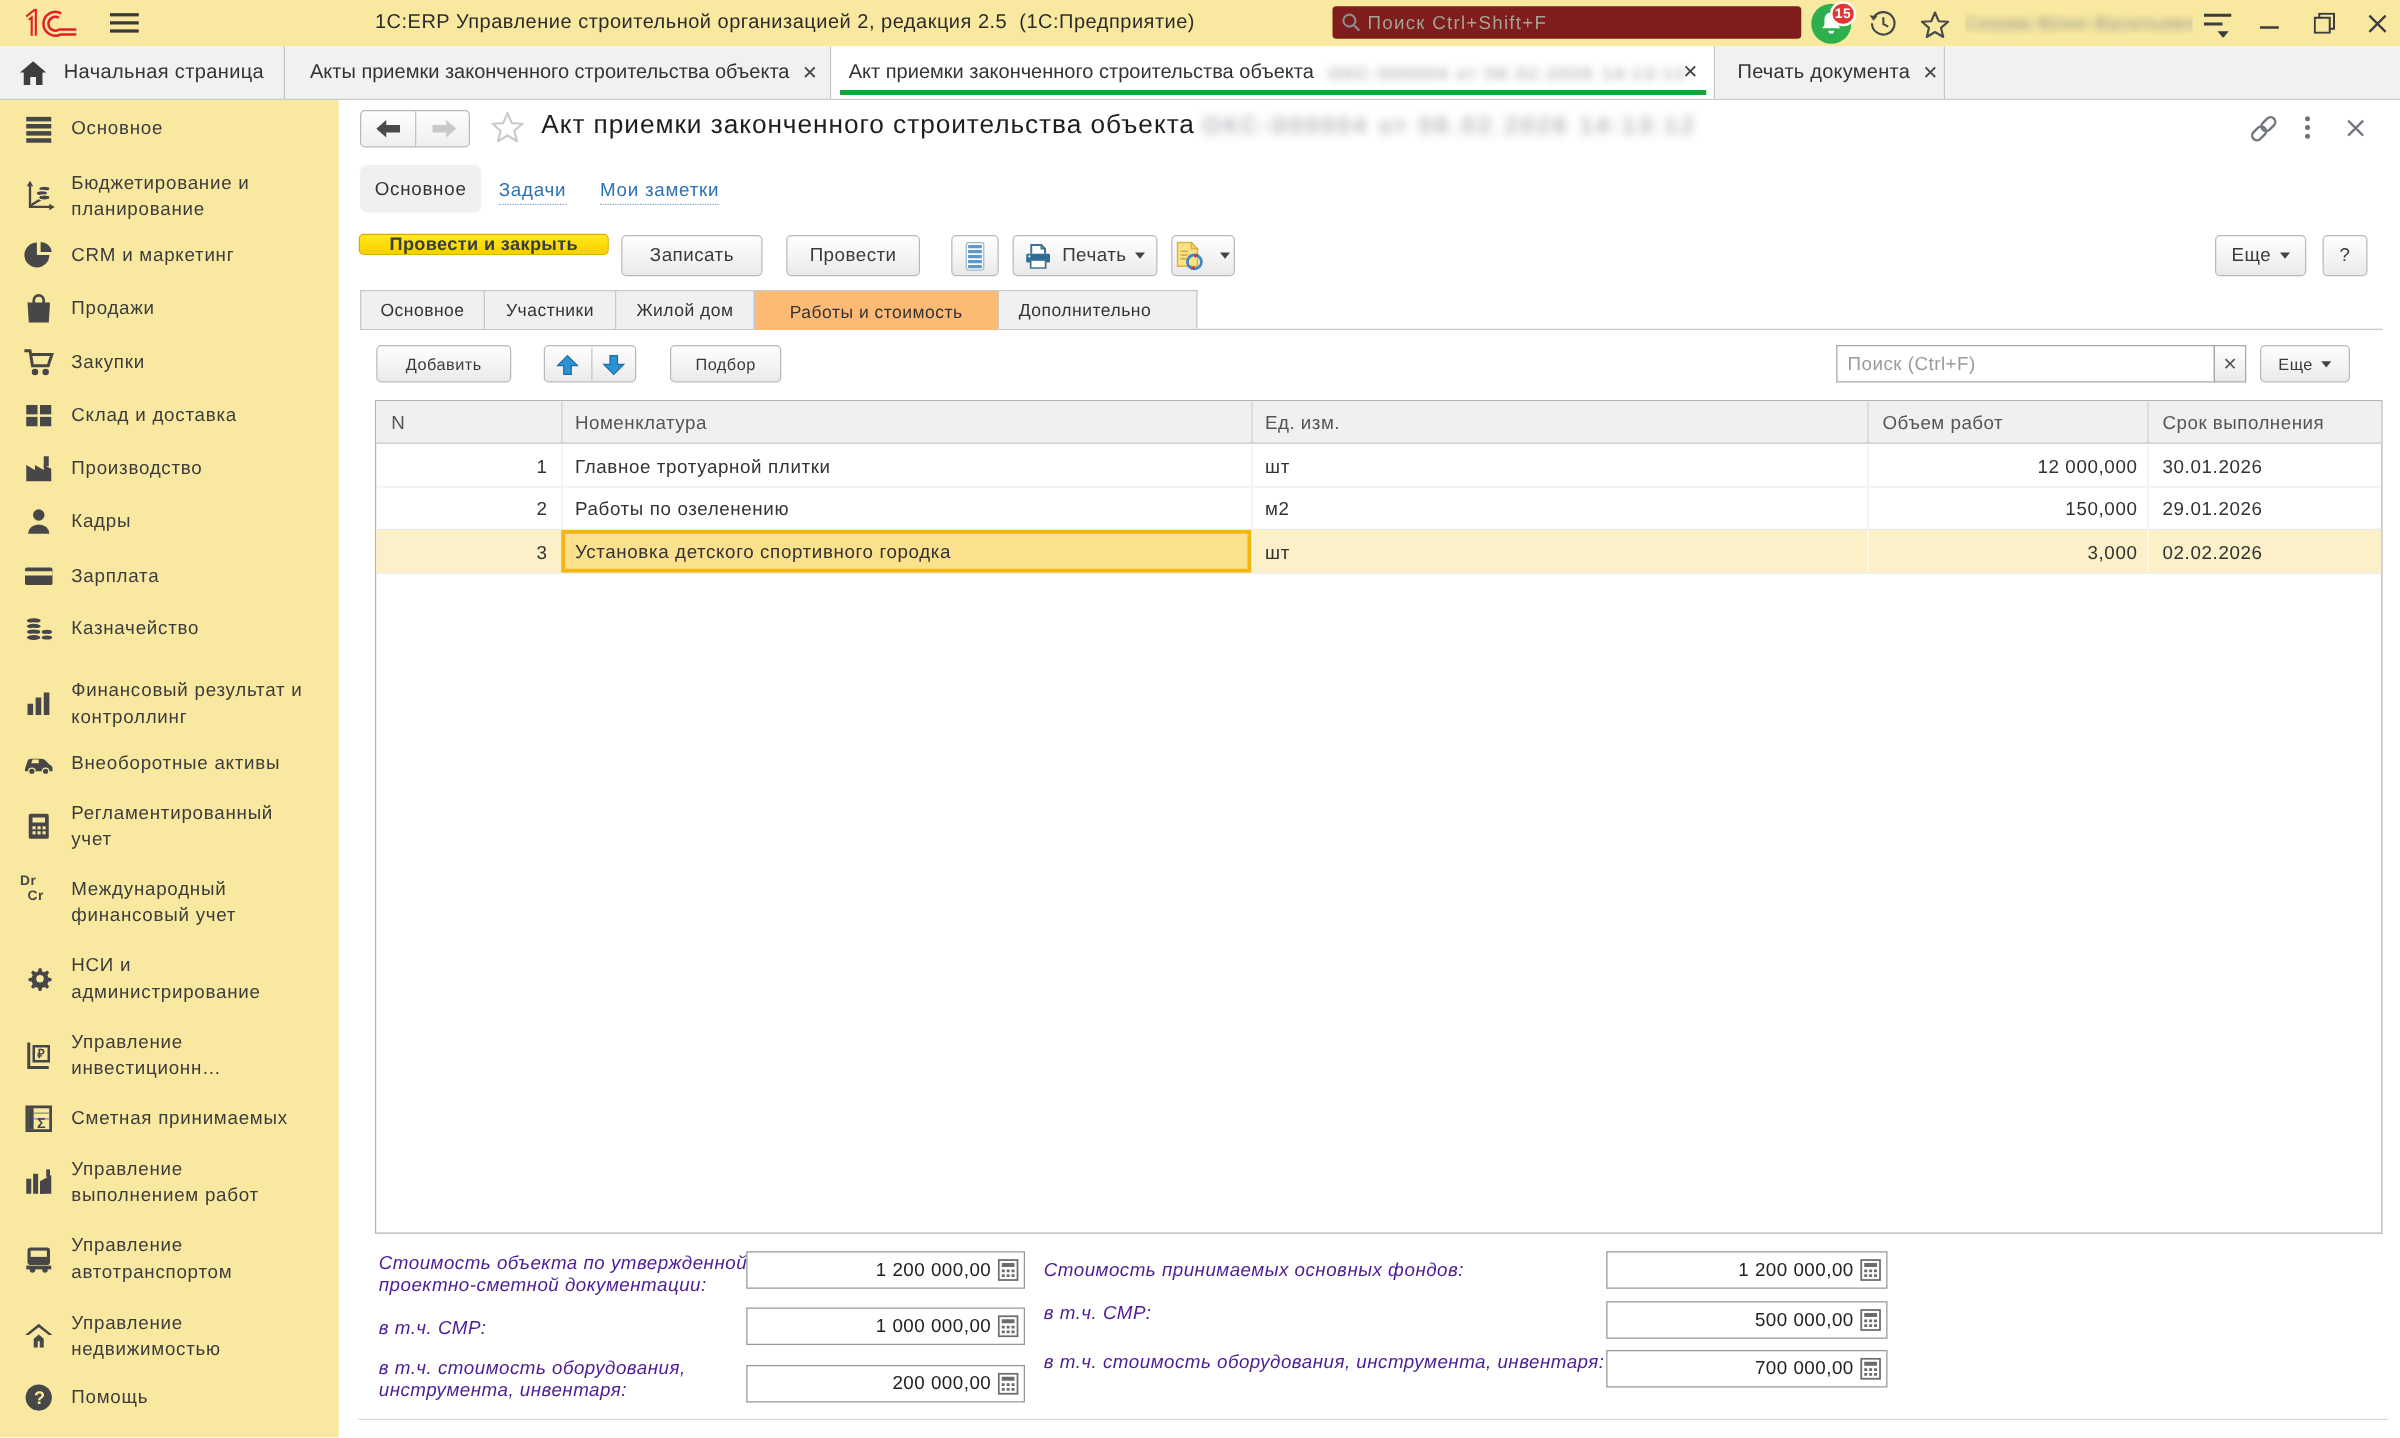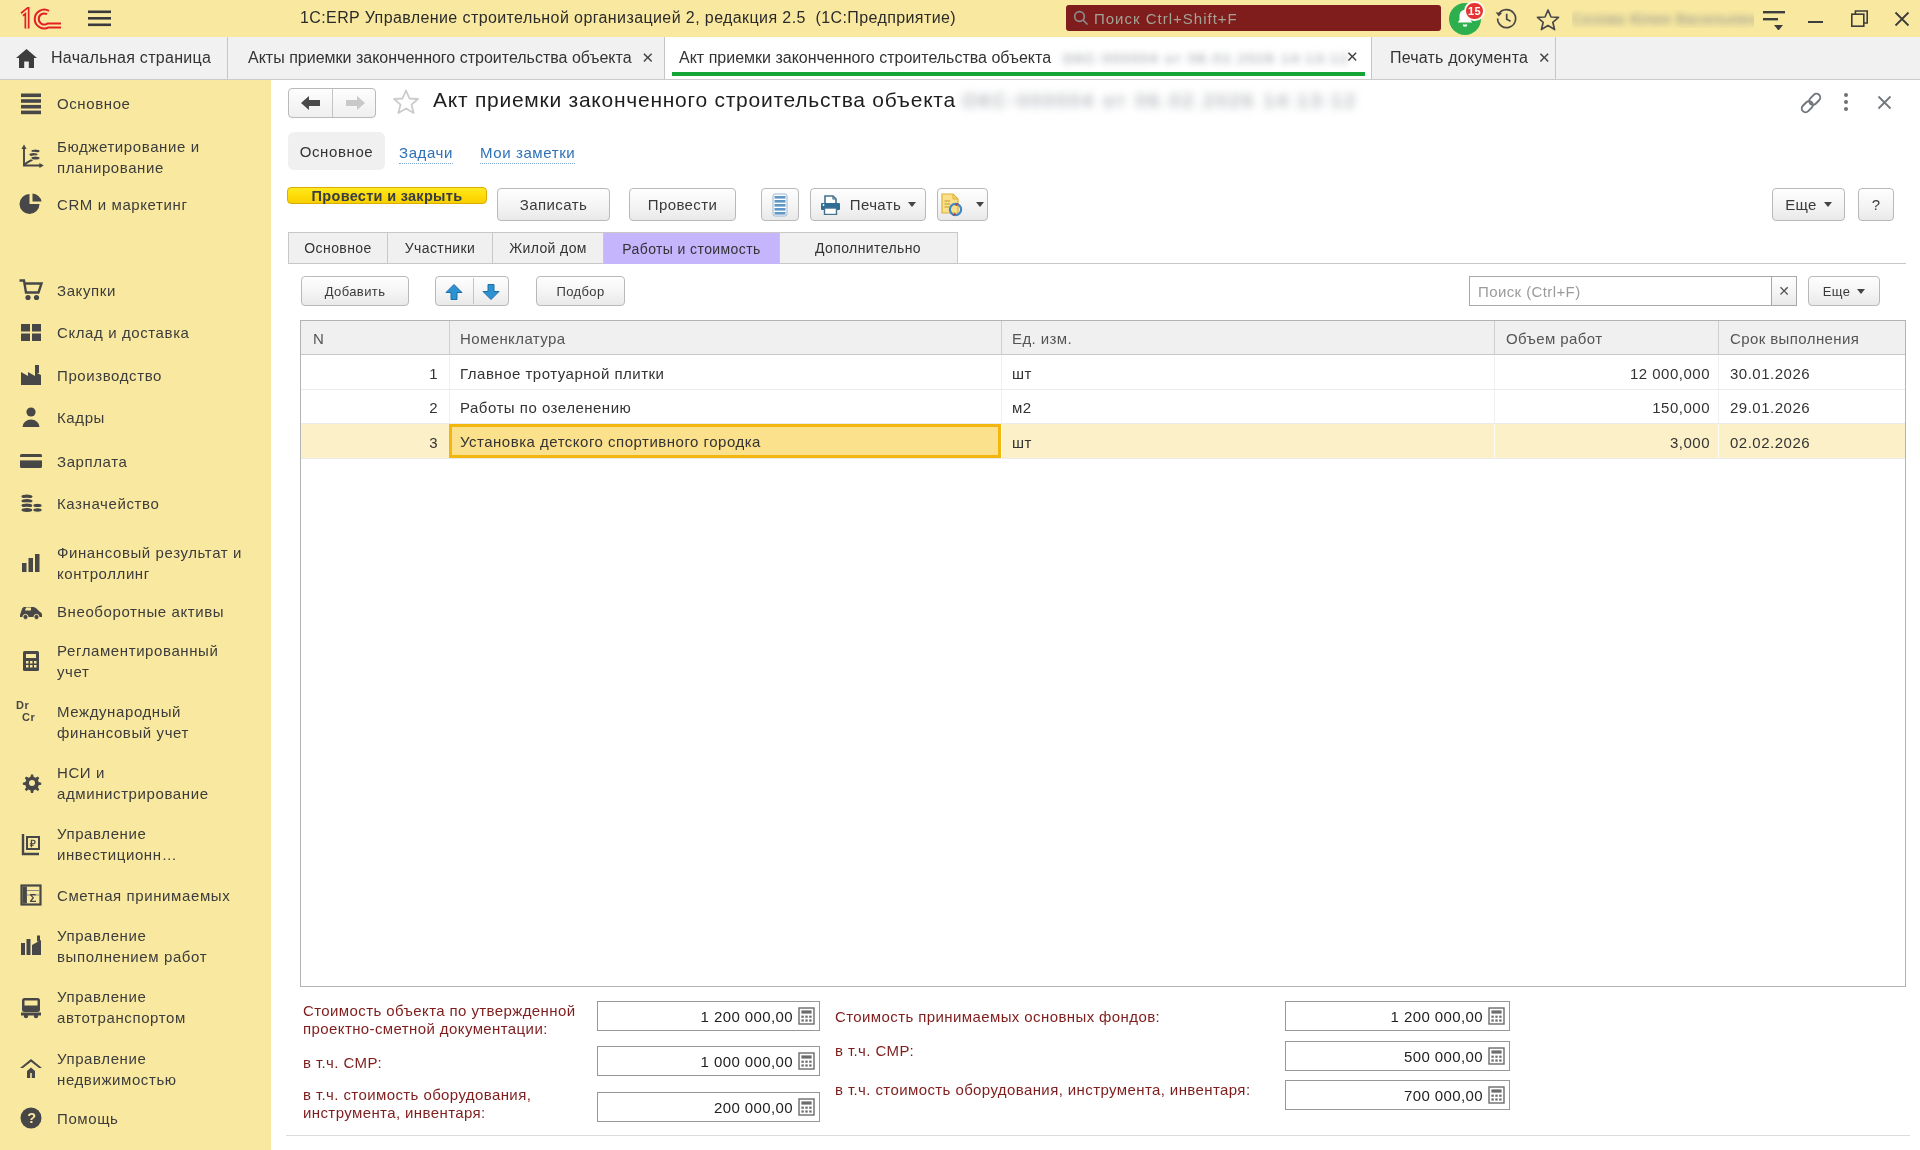--- a/index.html
+++ b/index.html
@@ -18,21 +18,21 @@
   .mi .tx { position:absolute; left:57px; top:50%; transform:translateY(-50%); font-size:15px; letter-spacing:0.6px; color:#3c3c3c; line-height:21px; width:210px; }
   
   .btn { position:absolute; height:33px; background:linear-gradient(#fefefe, #f4f4f4 55%, #e9e9e9); border:1px solid #b9b9b9; border-radius:4px; display:flex; align-items:center; justify-content:center; font-size:15px; letter-spacing:0.4px; color:#3a3a3a; }
   .caret { display:inline-block; width:0; height:0; border-left:4px solid transparent; border-right:4px solid transparent; border-top:5px solid #444; margin-left:7px; }
   
   .ftab { position:absolute; top:232px; height:31px; background:#f0f0f0; border:1px solid #c8c8c8; border-bottom:none; display:flex; align-items:center; justify-content:center; color:#333; font-size:14px; letter-spacing:0.4px; }
   
   .fin { position:absolute; height:30px; border:1px solid #979797; background:#fff; }
   .fin .val { position:absolute; right:26px; top:50%; transform:translateY(-50%); font-size:15px; letter-spacing:0.4px; color:#222; }
   .fin .calc { position:absolute; right:3px; top:50%; transform:translateY(-50%); width:18px; height:18px; }
-  .flabel { position:absolute; font-size:15px; letter-spacing:0.4px; color:#7f1d1d; line-height:18px; }
+  .flabel { position:absolute; font-size:15px; letter-spacing:0.4px; color:#4c1d95; line-height:18px;font-style:italic; }
 </style></head>
 <body>
 
 <div id="topbar">
   <svg class="abs" style="left:17px;top:7px" width="48" height="24" viewBox="0 0 48 24">
     <path d="M10 21.5 V3.5 L5 7.5" fill="none" stroke="#e31e24" stroke-width="5"></path>
     <path d="M10 21.5 V3.5 L5 7.5" fill="none" stroke="#f9e9a0" stroke-width="1.6"></path>
     <path d="M31 5.5 A7.5 7.5 0 1 0 31 18.5 L44 18.5" fill="none" stroke="#e31e24" stroke-width="6"></path>
     <path d="M31 5.5 A7.5 7.5 0 1 0 31 18.5 L44 18.5" fill="none" stroke="#f9e9a0" stroke-width="2"></path>
   </svg>
@@ -132,20 +132,27 @@
         </g>
       </svg>
     <div class="tx">Бюджетирование и<br>планирование</div>
   </div>
   <div class="mi" style="top:99px;height:50px">
     <svg class="ic" viewBox="0 0 26 26">
         <path d="M11.5 3 A 10 10 0 1 0 21.5 13 L11.5 13 Z" fill="#474747"></path>
         <path d="M14.5 2.5 A 9.5 9.5 0 0 1 23.5 10.5 L14.5 10.5 Z" fill="#474747"></path>
       </svg>
     <div class="tx">CRM и маркетинг</div>
+  </div>
+  <div class="mi" style="top:142px;height:50px">
+    <svg class="ic" viewBox="0 0 26 26">
+        <path d="M4 8 H22 L21 24 H5 Z" fill="#474747"></path>
+        <path d="M9 11 V6.5 a4 4.2 0 0 1 8 0 V11" fill="none" stroke="#474747" stroke-width="2.2"></path>
+      </svg>
+    <div class="tx">Продажи</div>
   </div>
   <div class="mi" style="top:185px;height:50px">
     <svg class="ic" viewBox="0 0 26 26">
         <path d="M1.5 3.5 H6 L8 15.5 H20.5 L23.5 6.5 H7" fill="none" stroke="#474747" stroke-width="2.4"></path>
         <circle cx="10" cy="20.5" r="2.6" fill="#474747"></circle>
         <circle cx="18.5" cy="20.5" r="2.6" fill="#474747"></circle>
       </svg>
     <div class="tx">Закупки</div>
   </div>
   <div class="mi" style="top:227px;height:50px">
@@ -371,21 +378,21 @@
 <div class="btn" style="left:1772px;top:188px;width:73px">
     <span>Еще</span>
     <span class="caret"></span>
   </div>
 <div class="btn" style="left:1858px;top:188px;width:36px">?</div>
 
 <div class="abs" style="left:288px;top:263px;width:1618px;height:1px;background:#c8c8c8"></div>
 <div class="ftab" style="left:288px;width:100px">Основное</div>
 <div class="ftab" style="left:387px;width:106px">Участники</div>
 <div class="ftab" style="left:492px;width:112px">Жилой дом</div>
-<div class="ftab" style="left:603px;width:177px;background:#c4b5fd;height:32px;z-index:2">Работы и стоимость</div>
+<div class="ftab" style="left:603px;width:196px;background:#fdba74;height:32px;z-index:2">Работы и стоимость</div>
 <div class="ftab" style="left:778px;width:180px">Дополнительно</div>
 
 <div class="btn" style="left:301px;top:276px;width:108px;height:30px;font-size:13px">Добавить</div>
 <div class="btn" style="left:435px;top:276px;width:74px;height:30px">
   <div style="position:absolute;left:37px;top:1px;width:1px;height:26px;background:#c4c4c4"></div>
   <svg class="abs" style="left:9px;top:6px" width="18" height="18" viewBox="0 0 18 18">
       <path d="M9 1.5 L17 9.5 H12 V16.5 H6 V9.5 H1 Z" fill="#2d92d2" stroke="#1c6ea6" stroke-width="1"></path>
     </svg>
   <svg class="abs" style="left:46px;top:6px" width="18" height="18" viewBox="0 0 18 18">
       <path d="M9 16.5 L1 8.5 H6 V1.5 H12 V8.5 H17 Z" fill="#2d92d2" stroke="#1c6ea6" stroke-width="1"></path>

